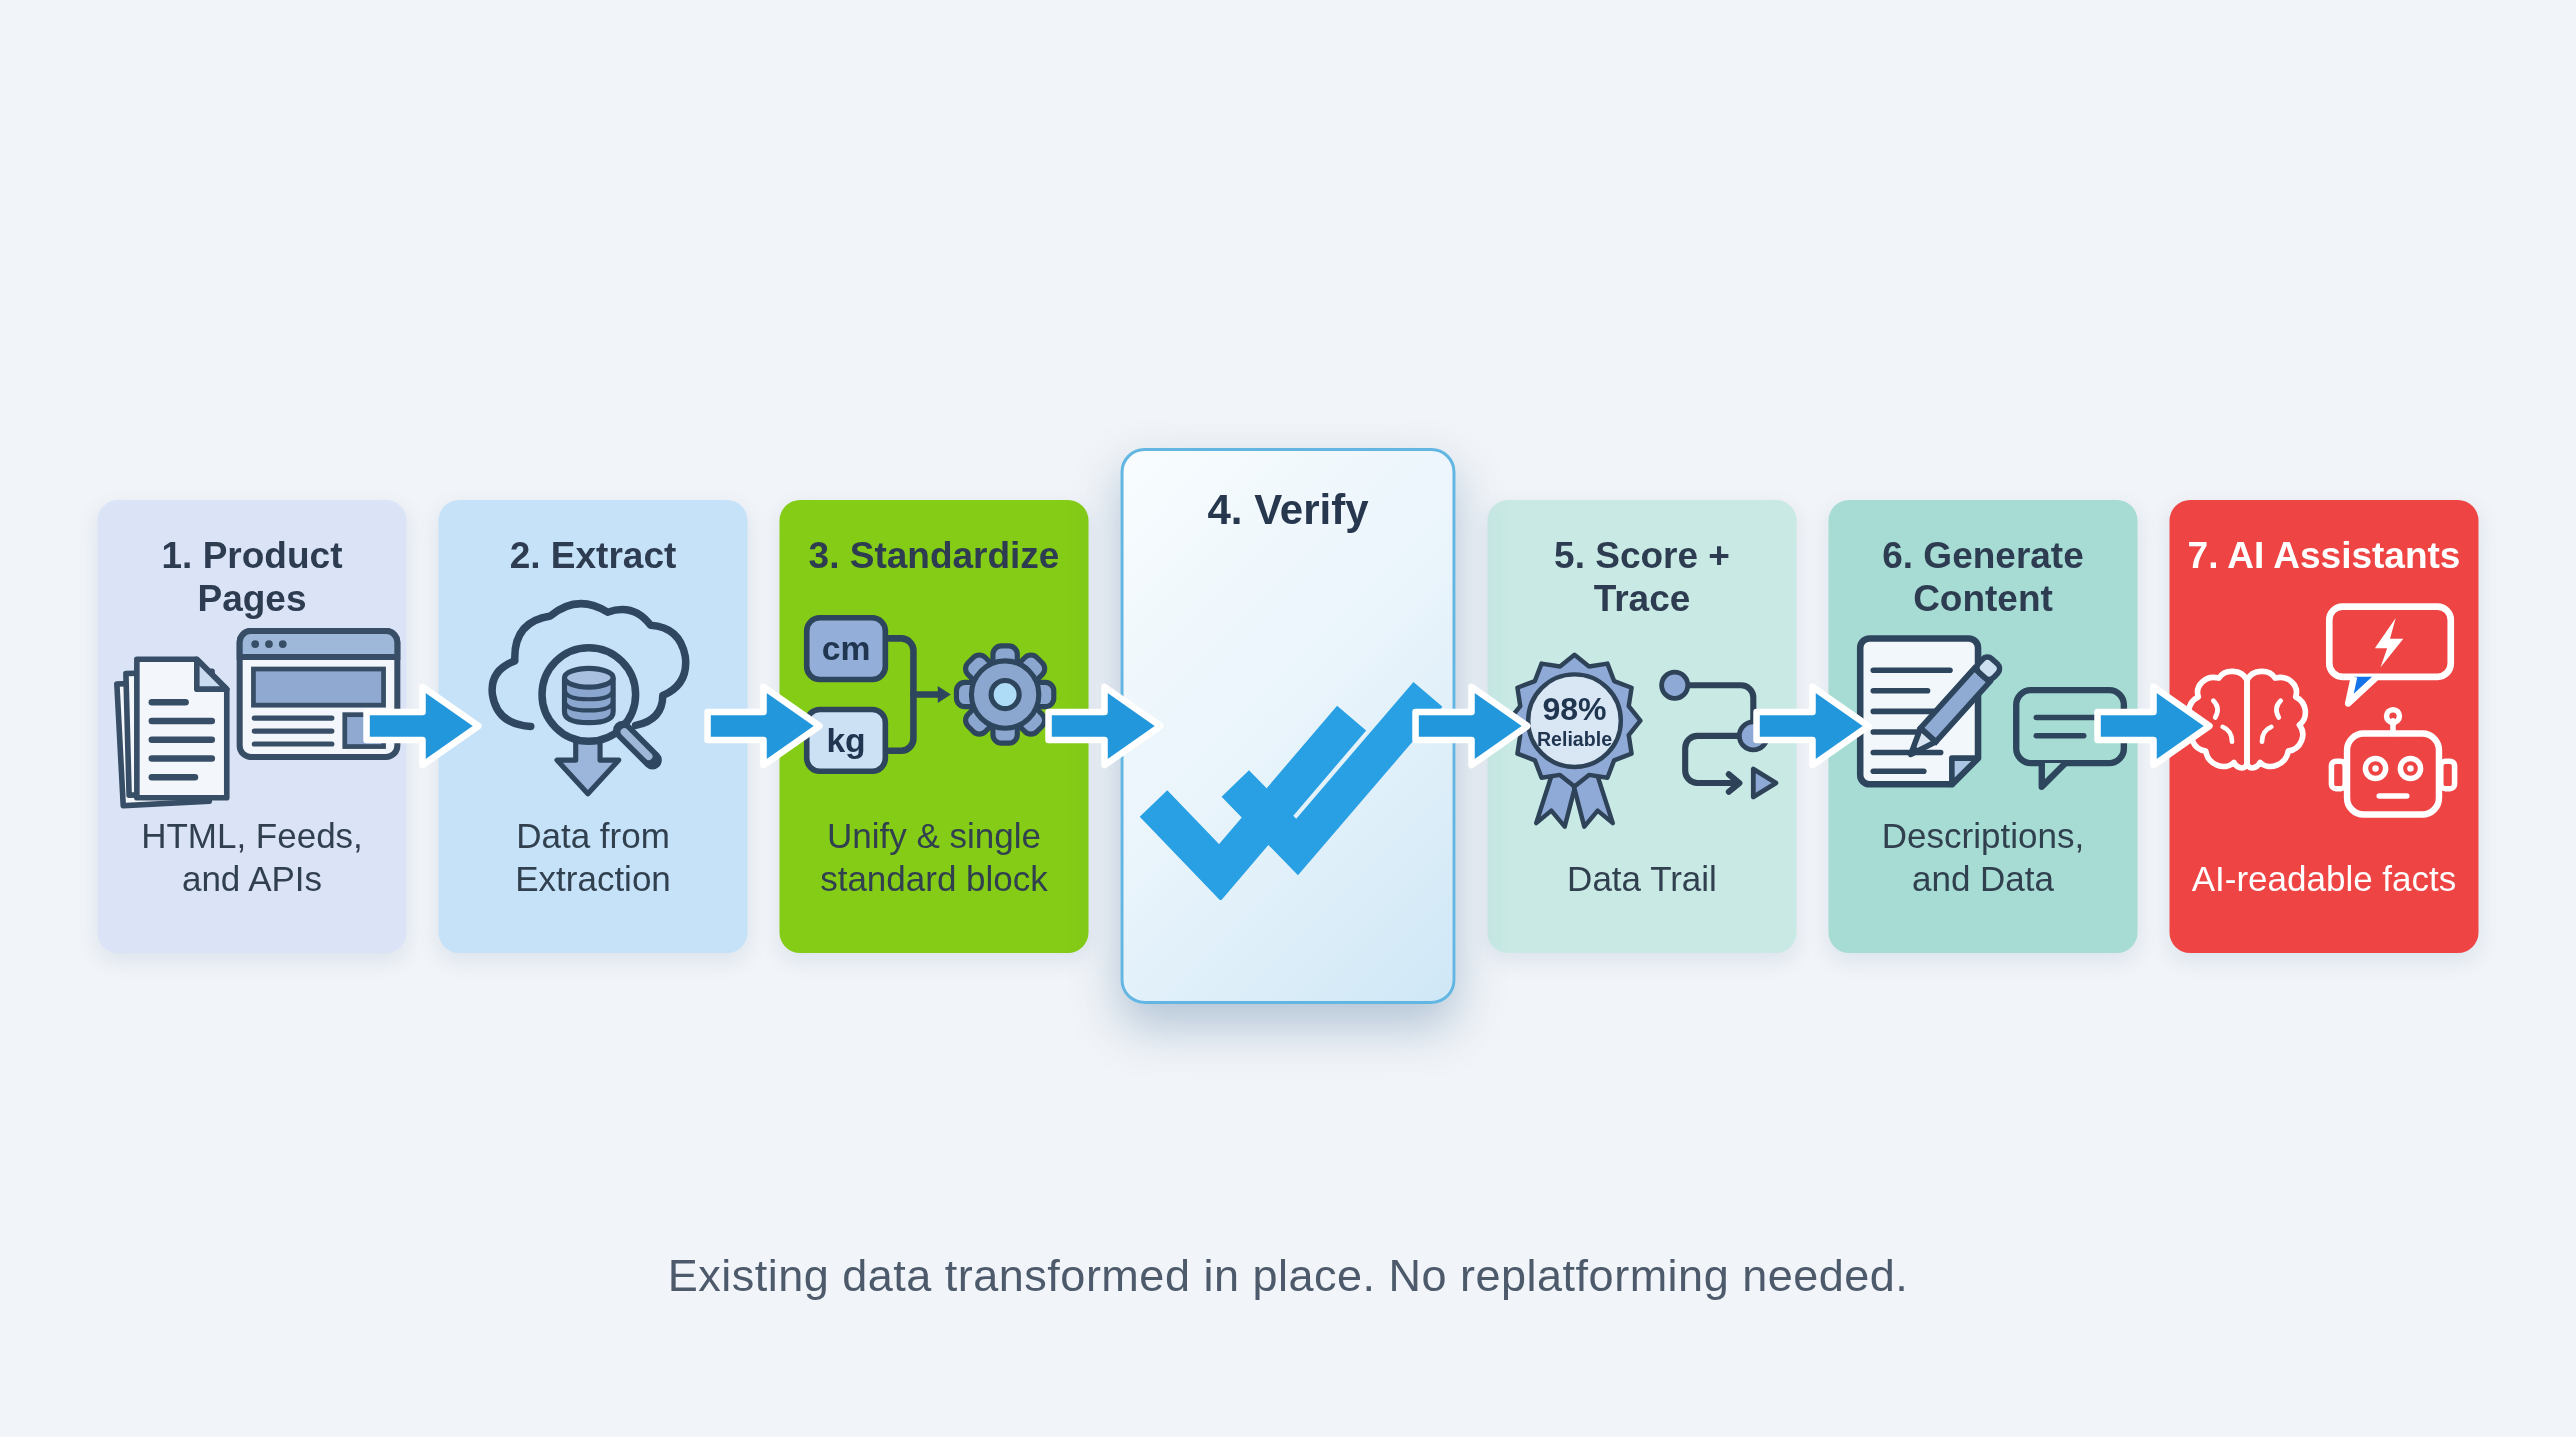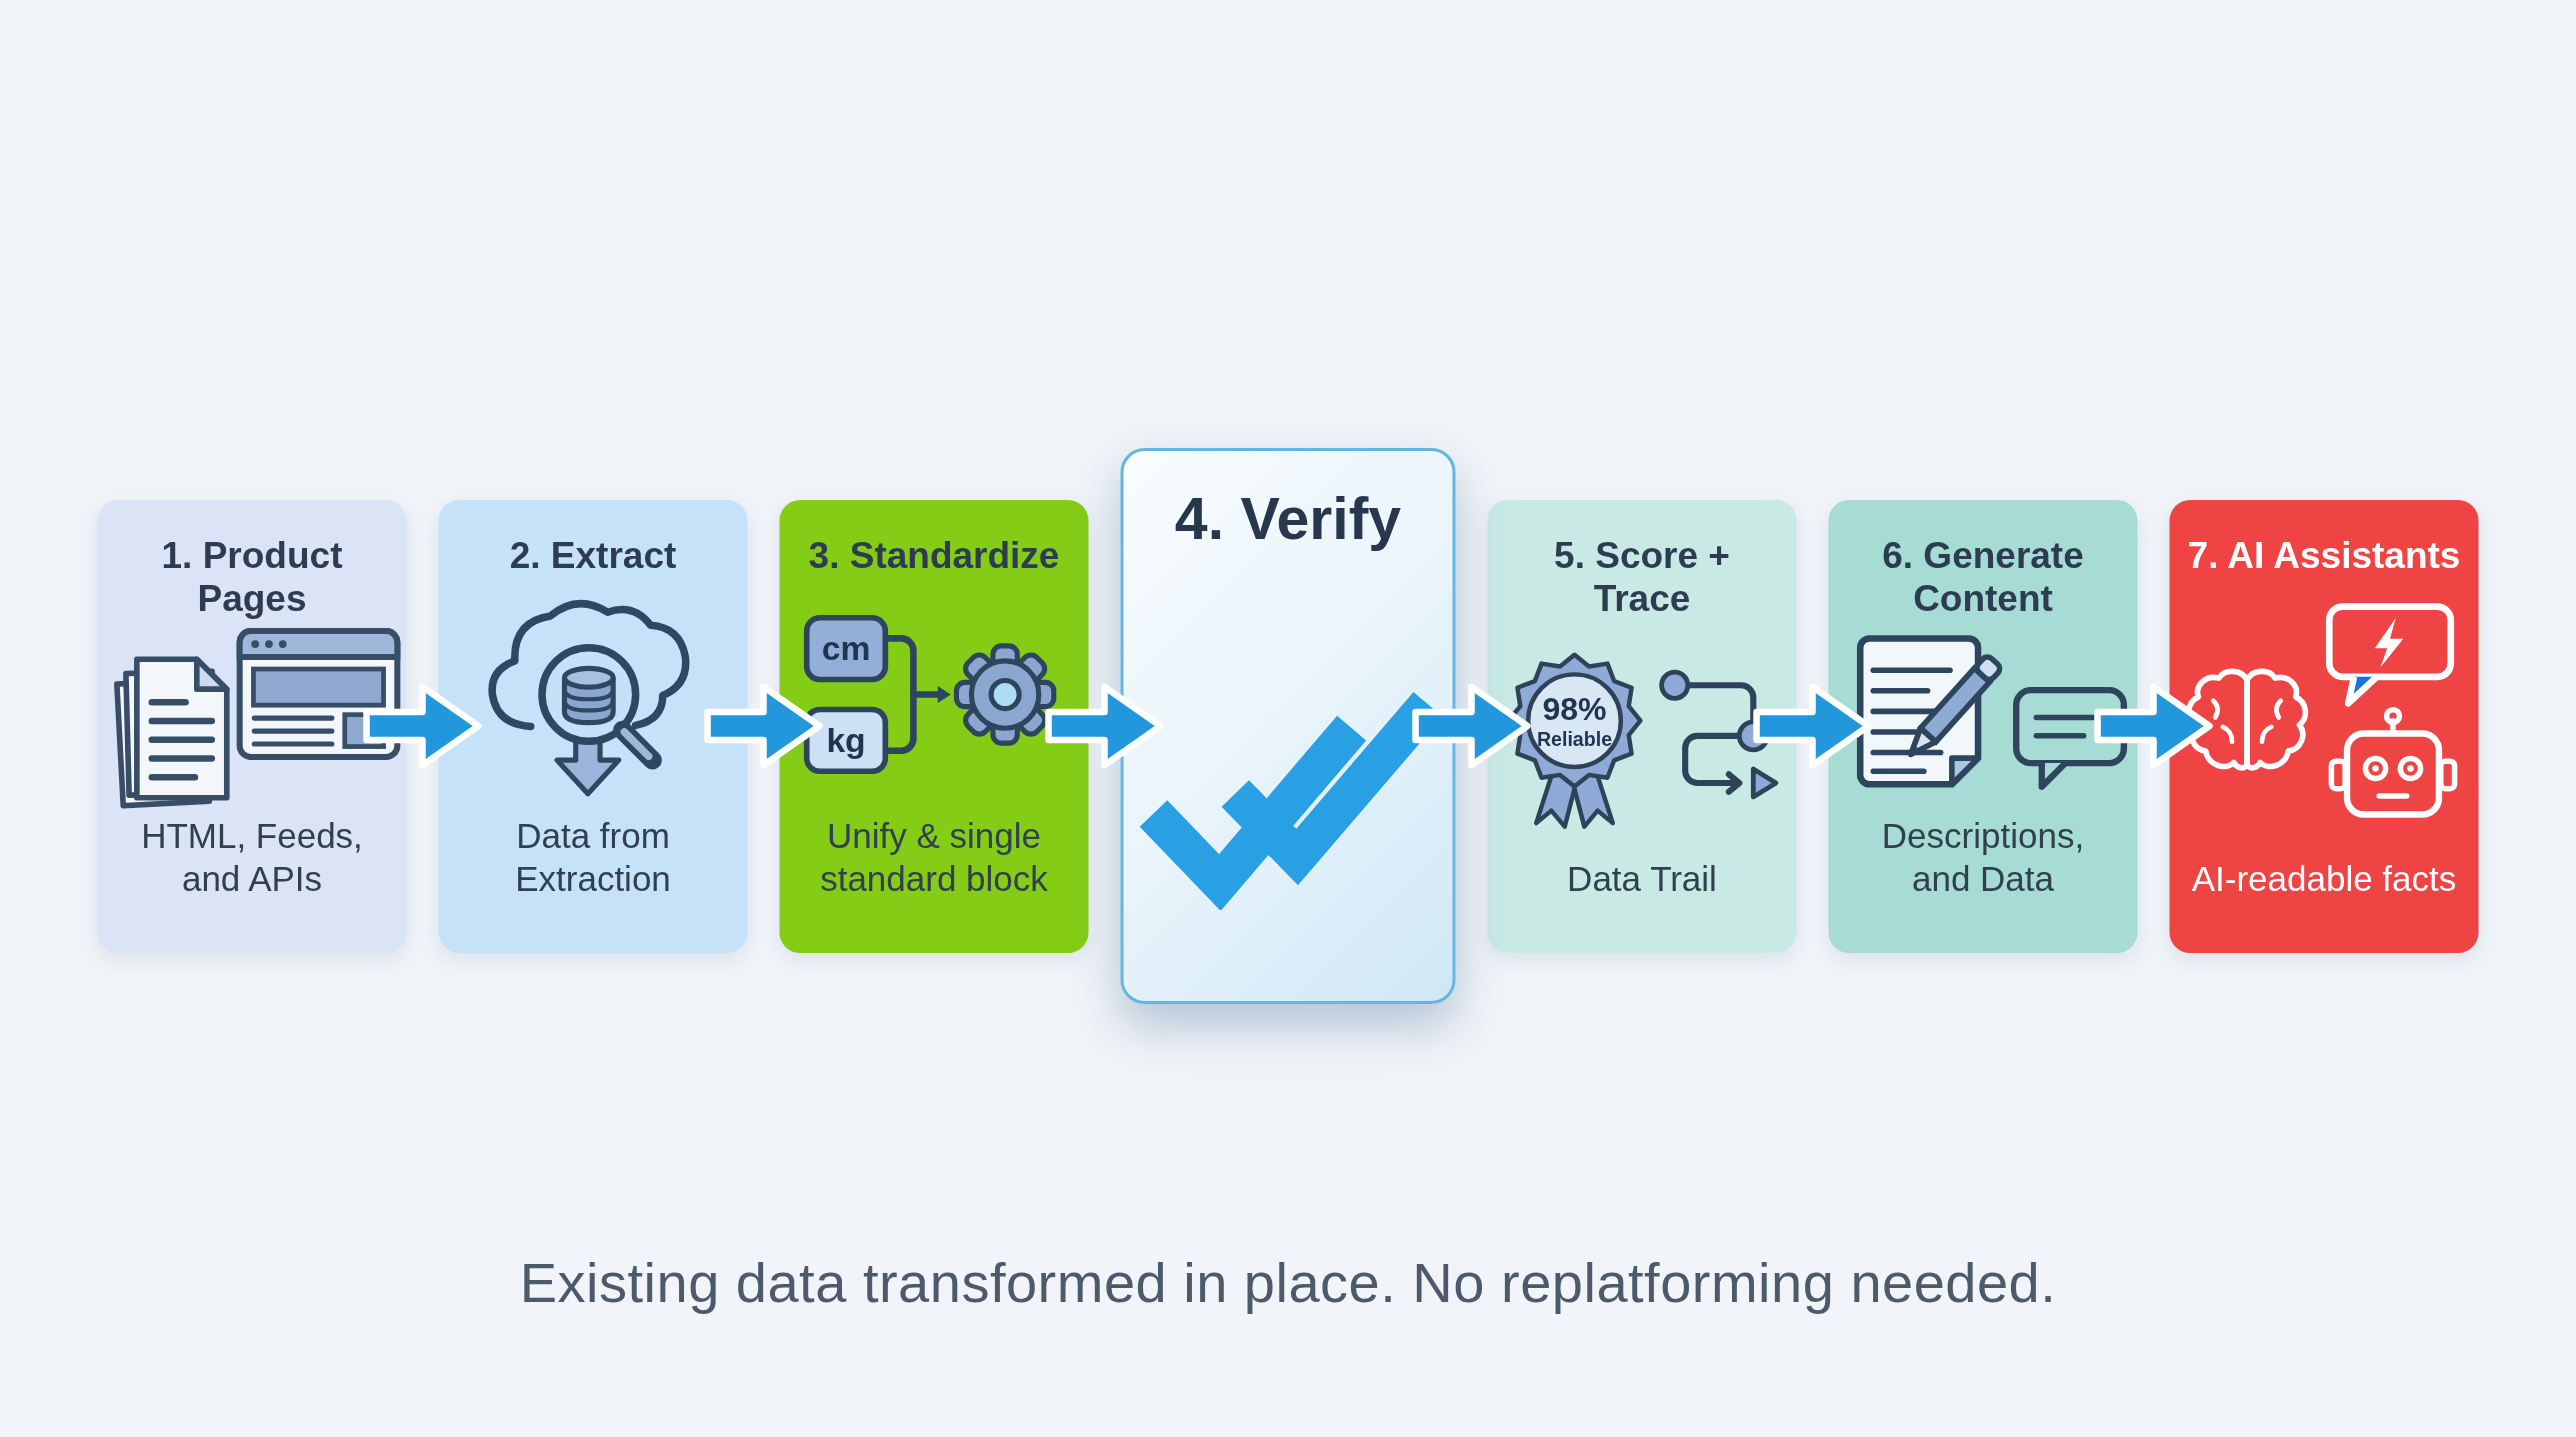--- a/index.html
+++ b/index.html
@@ -28,32 +28,32 @@
   }
   .card-sub{
     flex:none;margin-bottom:52px;font-size:35px;line-height:1.24;
     color:#31404f;text-align:center;max-width:267px;
   }
   .card.highlight{
     width:329px;height:550px;border:3.7px solid #63b6e2;border-radius:24px;
     background:linear-gradient(135deg,#f8fcfe 0%,#e9f4fb 50%,#cfe7f6 100%);
     box-shadow:0 22.5px 47px rgba(80,120,160,.38);z-index:4;
   }
-  .card.highlight .card-title{font-size:59px;color:#27374e;max-width:300px;}
+  .card.highlight .card-title{font-size:42px;color:#27374e;max-width:300px;}
   .card.highlight .card-sub{font-size:43px;margin-bottom:62px;max-width:300px;color:#2b3a4a;}
   .card.dark .card-title,.card.dark .card-sub{color:#ffffff;}
   .arrow-slot{
     width:32px;height:97px;position:relative;z-index:6;flex:none;
   }
   .arrow-slot svg{
     position:absolute;left:50%;top:50%;transform:translate(-50%,-50%);
   }
   .footer-caption{
     position:absolute;top:1250px;left:0;width:100%;
-    text-align:center;font-size:56px;color:#4d5a6b;letter-spacing:0.5px;
+    text-align:center;font-size:45px;color:#4d5a6b;letter-spacing:0.5px;
   }
   .ic{display:block;}
   .abs{position:absolute;}
   svg text{font-family:"Liberation Sans","DejaVu Sans",sans-serif;}
 </style>
 </head>
 <body>
 
 <div class="flow-row">
 

